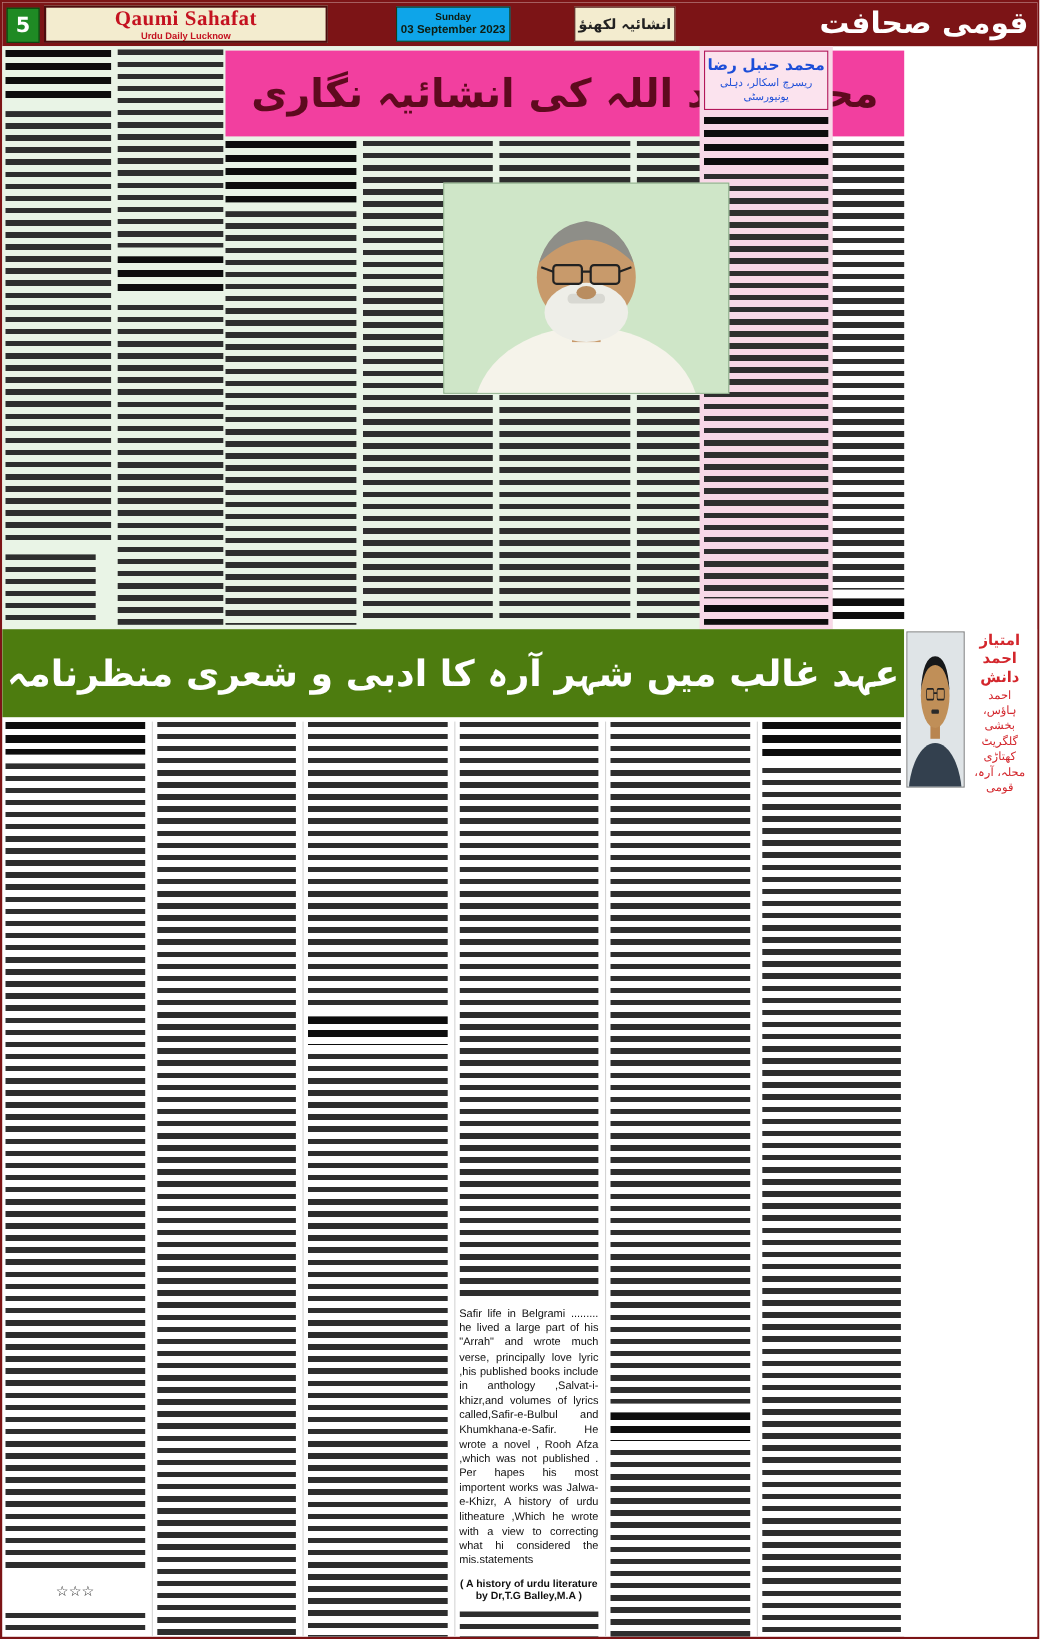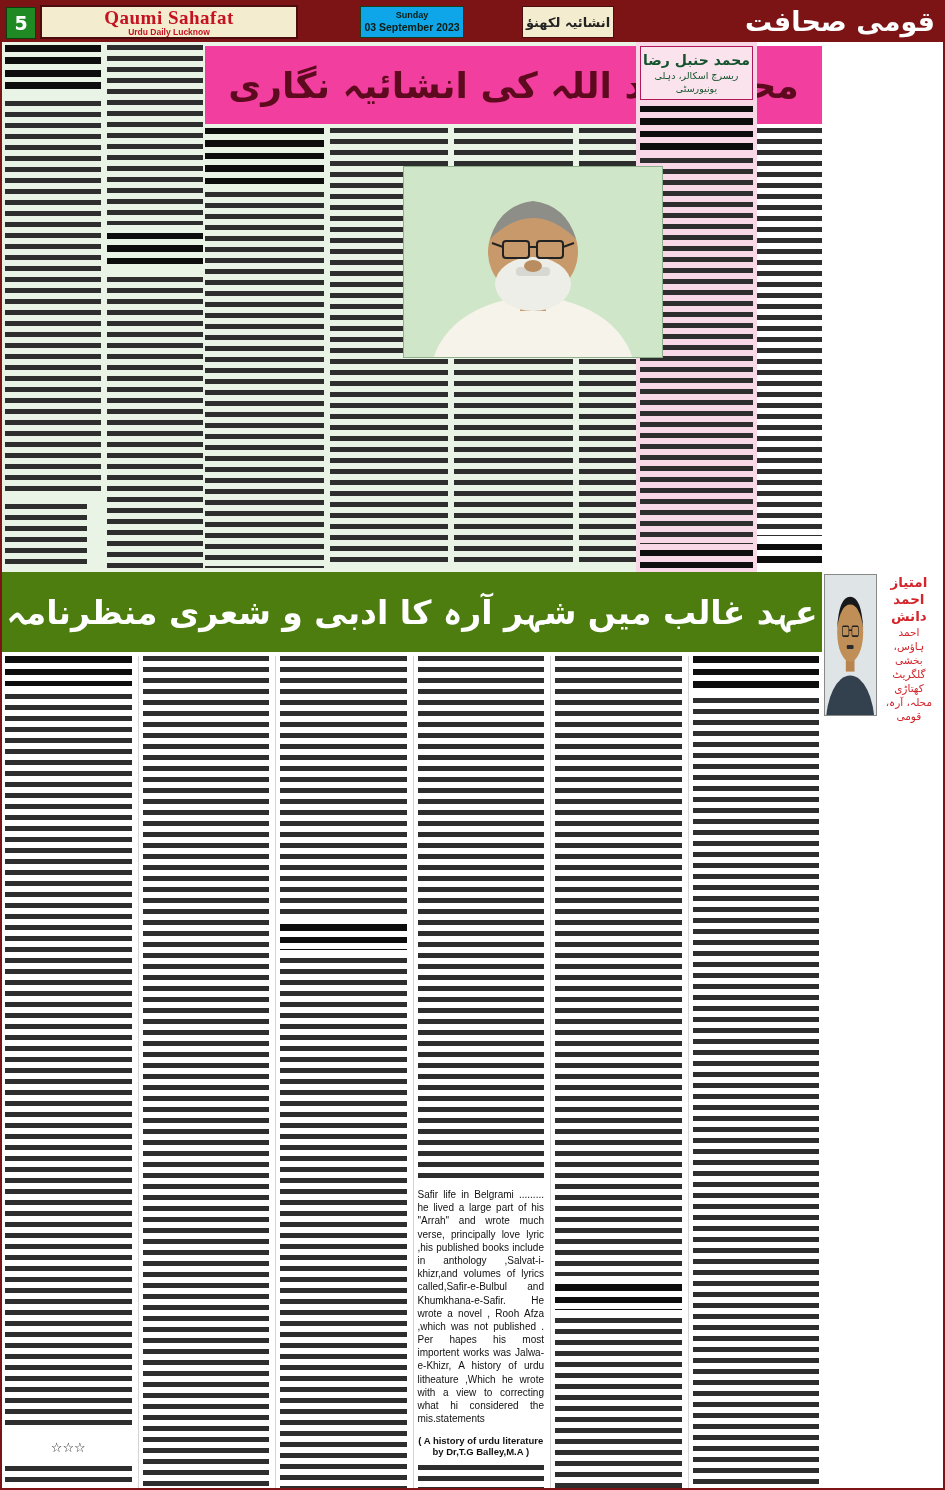--- a/index.html
+++ b/index.html
@@ -23,21 +23,21 @@
   .edbox{position:absolute;left:520px;top:4px;width:92px;height:32px;background:#f3eccf;border:1px solid #4c0c0d;
          box-sizing:border-box;display:flex;align-items:center;justify-content:center;
          font-size:13px;font-weight:bold;color:#222;}
   .papertitle{position:absolute;right:8px;top:0;height:40px;line-height:40px;color:#fff;
               font-size:27px;font-weight:bold;}
 
   
   .article1{position:absolute;left:0;top:40px;width:755px;height:530px;background:#e9f4e6;}
   .a1-sidebar{position:absolute;right:0;top:0;width:121px;height:100%;background:#f8d8e7;
               box-sizing:border-box;padding:4px;display:flex;flex-direction:column;gap:6px;}
-  .a1-authorbox{border:1px solid #b2175a;background:#fbe3ee;padding:4px 2px;text-align:center;color:#14532d;}
+  .a1-authorbox{border:1px solid #b2175a;background:#fbe3ee;padding:4px 2px;text-align:center;color:#1d4ed8;}
   .a1-authorbox .n{font-size:14px;font-weight:bold;line-height:18px;}
   .a1-authorbox .aff{font-size:9.5px;line-height:13px;}
   .a1-headline{position:absolute;left:203px;top:4px;width:617px;height:78px;background:#f23f9f;color:#5e0a1e;
                display:flex;align-items:center;justify-content:center;font-size:36px;font-weight:bold;}
   .a1-left{position:absolute;left:3px;top:3px;width:198px;height:523px;display:flex;gap:6px;}
   .a1-mid{position:absolute;left:203px;top:86px;width:617px;height:440px;display:flex;gap:6px;}
   .a1-photo{position:absolute;left:401px;top:124px;width:258px;height:190px;border:1px solid #8fae8c;
             z-index:2;background:#cfe6c8;}
 
   

